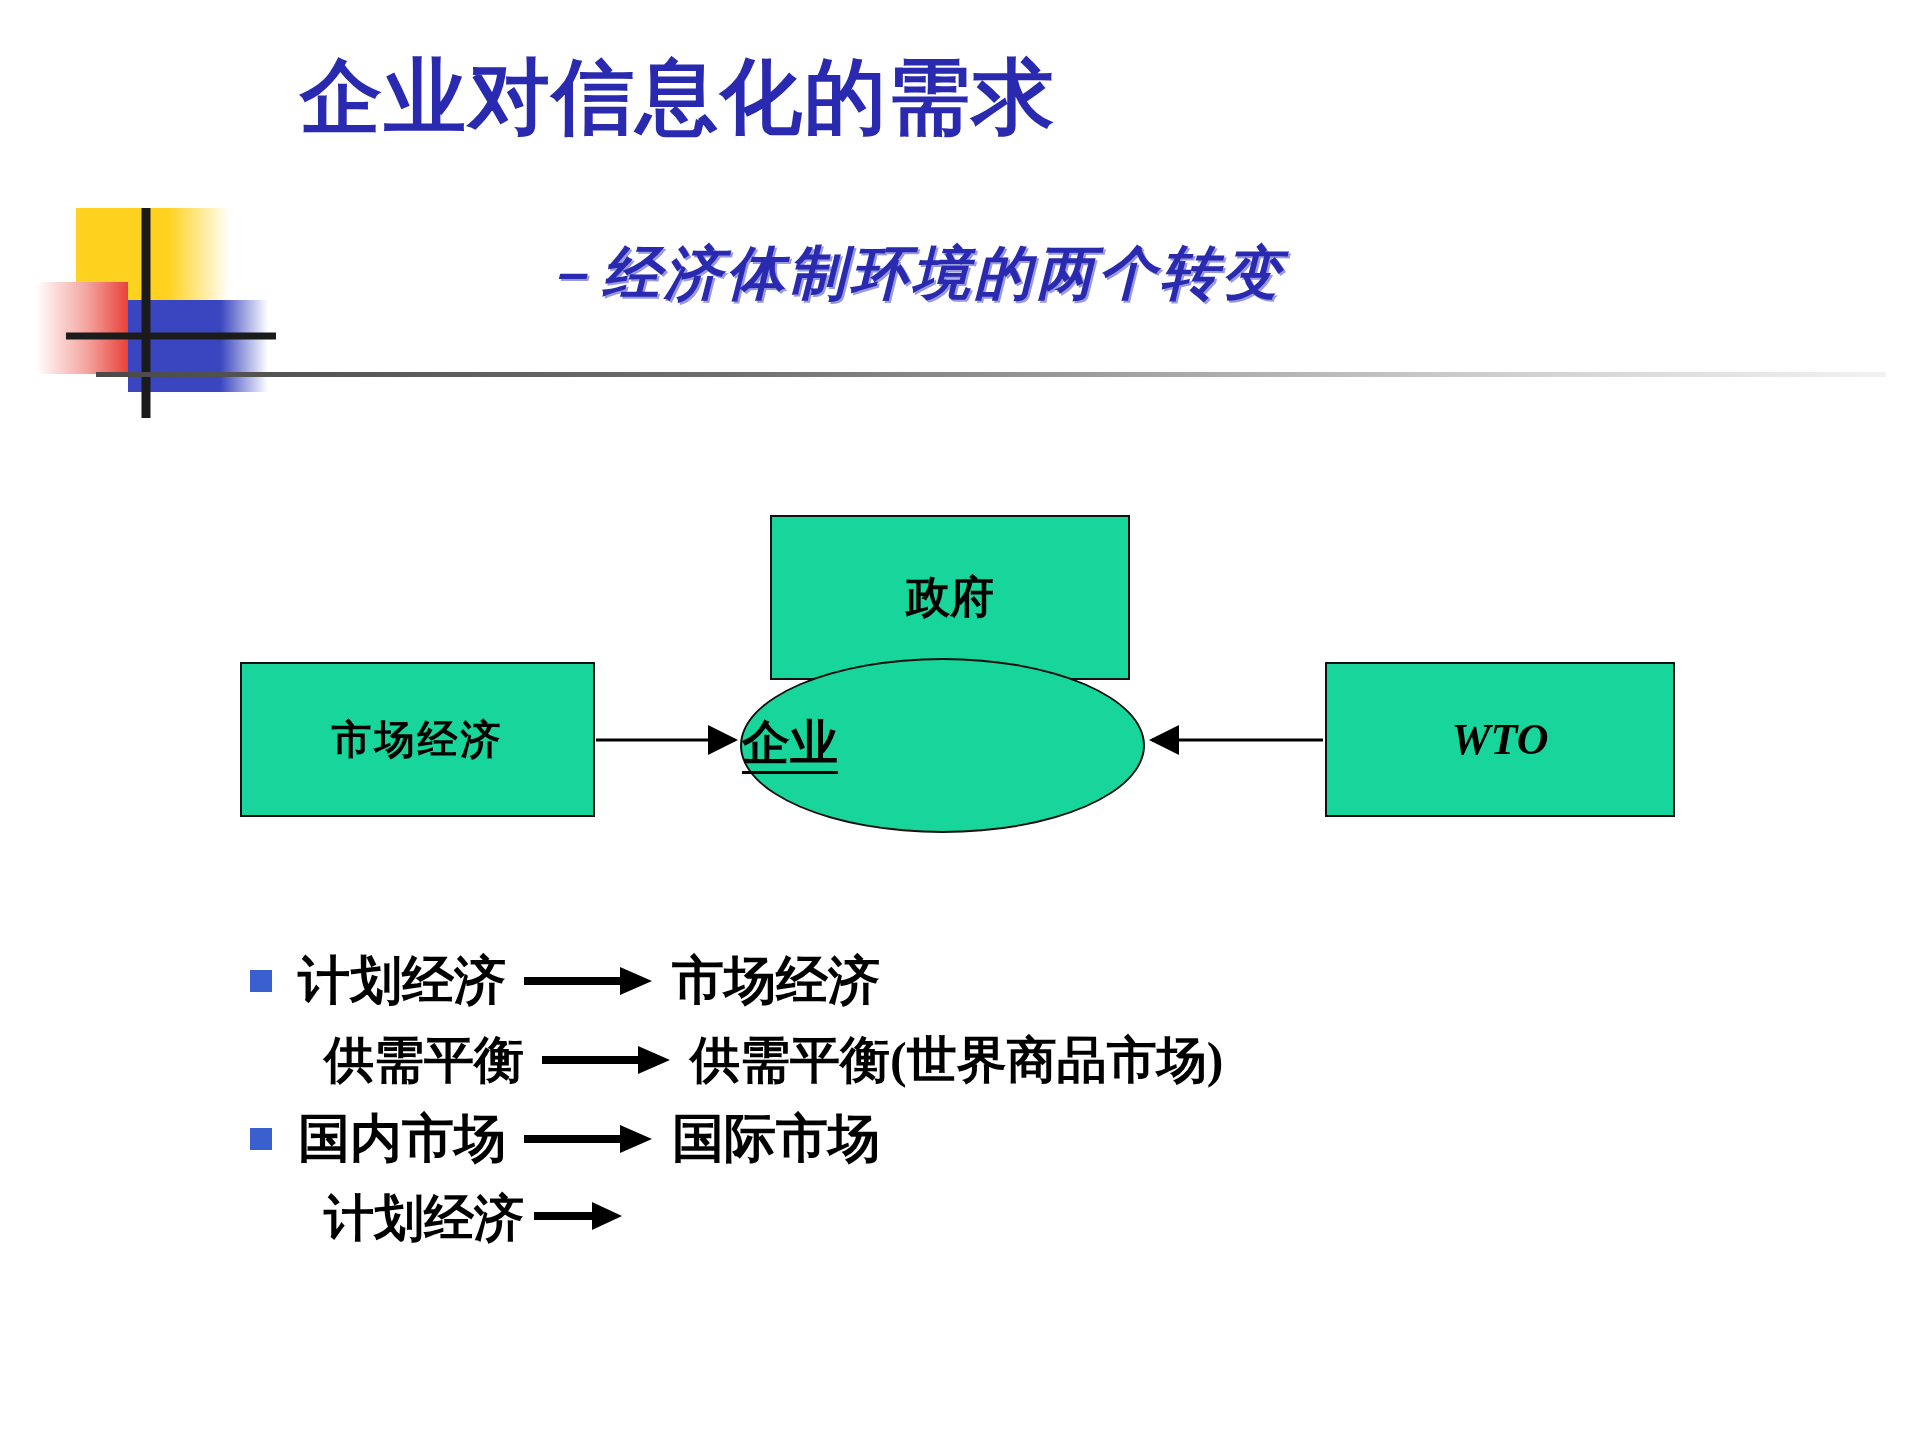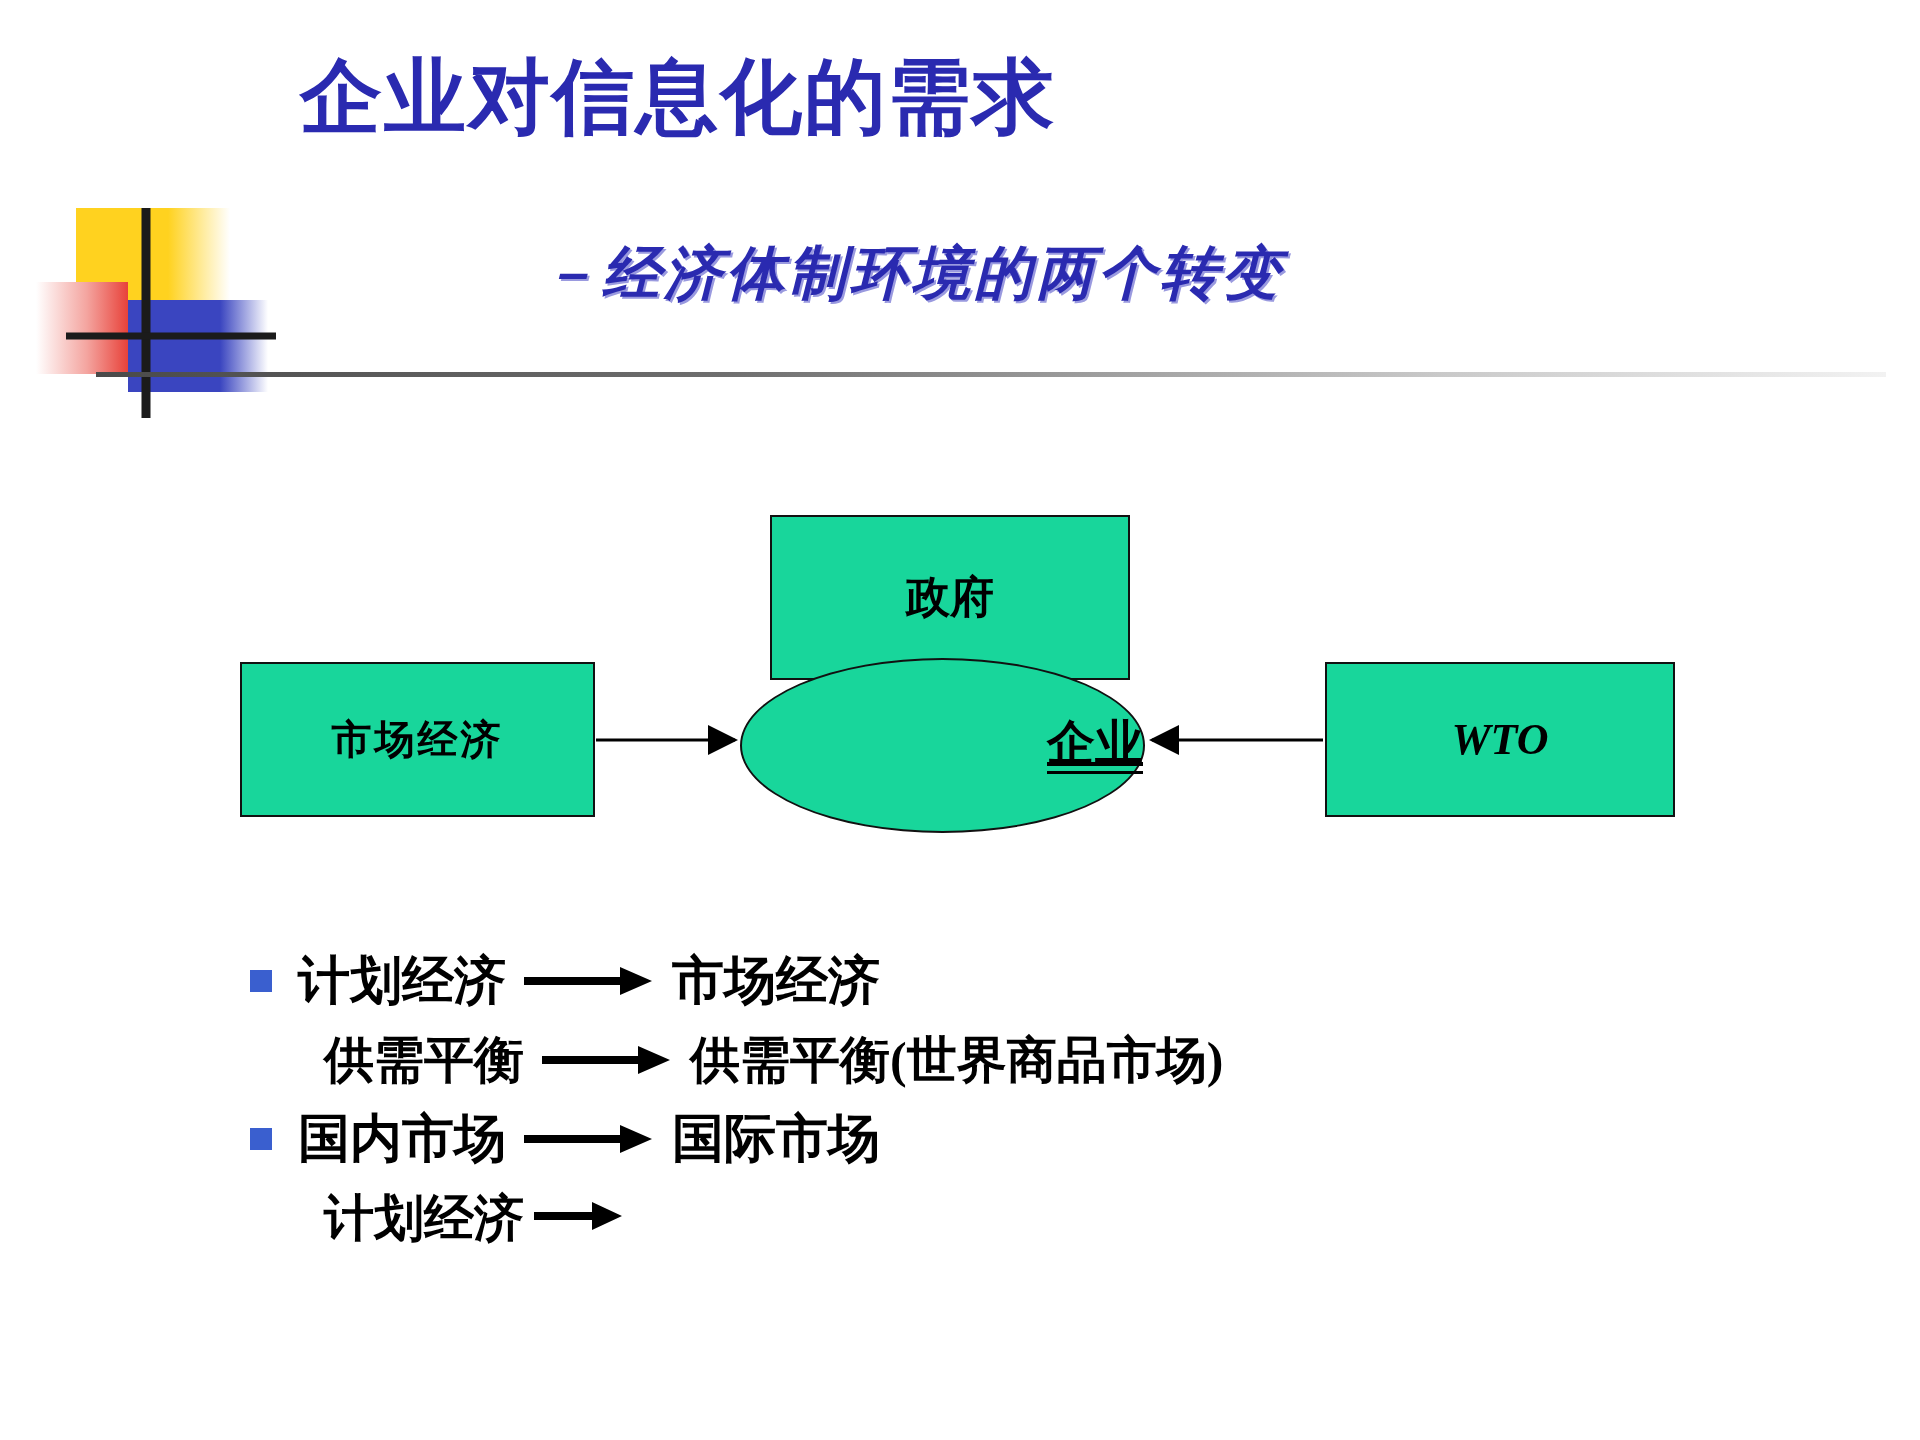--- a/index.html
+++ b/index.html
@@ -109,22 +109,21 @@
     left: 740px;
     top: 218px;
     width: 405px;
     height: 175px;
     background: #18d69b;
     border: 2px solid #111111;
     border-radius: 50%;
     box-sizing: border-box;
     display: flex;
     align-items: center;
-    justify-content: flex-end;
-    text-decoration: underline;
+    justify-content: flex-start;
   }
   #node-enterprise span {
     font-size: 48px;
     font-weight: bold;
     color: #000000;
     border-bottom: 3px solid #000000;
     padding-bottom: 2px;
     line-height: 1.1;
   }
 

